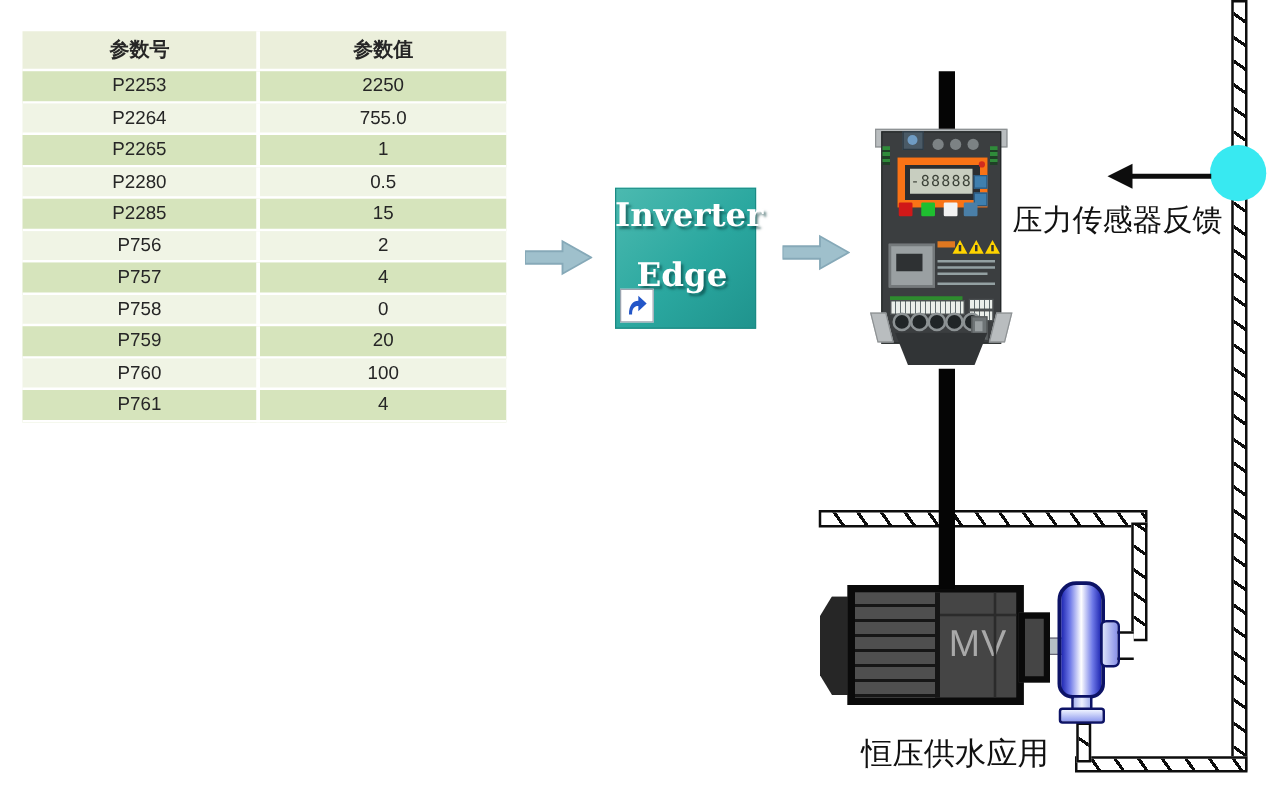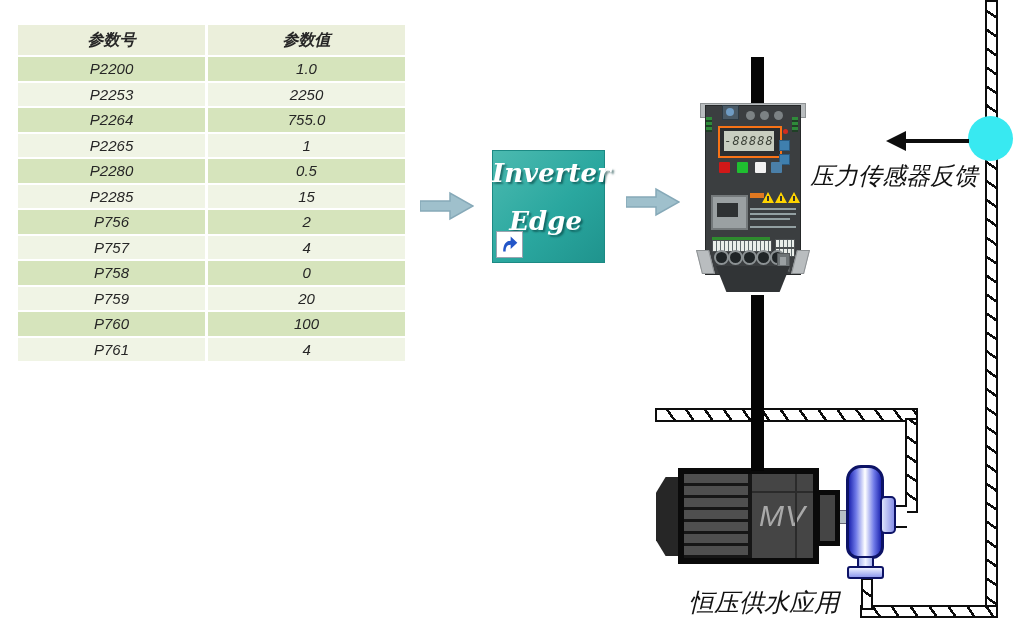--- a/index.html
+++ b/index.html
@@ -1,17 +1,17 @@
 <!DOCTYPE html>
 <html style="--table_green: #d6e4bc; --table_pale: #f0f4e5; --table_header: #ebefdb; --icon_teal: #2aa79f; --arrow_blue: #9fc0cc; --arrow_blue_edge: #86a9b8; --sensor_cyan: #38e9f1; --pump_blue: #1d25b0; --motor_gray: #454545; --warning_yellow: #ffd400;"><head>
 <meta charset="utf-8">
 <style>
   html,body{margin:0;padding:0;background:#fff;}
   .stage{position:relative;width:1026px;height:629px;background:#fff;overflow:hidden;
-         font-family:"Liberation Sans","DejaVu Sans",sans-serif;color:#1c1c1c;font-style:italic;}
+         font-family:"Liberation Sans","DejaVu Sans",sans-serif;color:#1c1c1c;}
 
   
   .param-table{position:absolute;left:18px;top:25px;width:387px;border-collapse:separate;border-spacing:0;}
   .param-table th{height:28px;background:var(--table_header,#ebefdb);font-size:16px;font-weight:600;color:#262626;
                   border-bottom:2px solid #fff;}
   .param-table td{height:21.5px;font-size:15px;text-align:center;color:#262626;border-bottom:2px solid #fff;}
   .param-table th:first-child,.param-table td:first-child{width:187px;border-right:3px solid #fff;}
   .param-table th:last-child,.param-table td:last-child{width:197px;}
   .param-table tbody tr:nth-child(odd) td{background:var(--table_green,#d6e4bc);}
   .param-table tbody tr:nth-child(even) td{background:var(--table_pale,#f0f4e5);}
@@ -41,21 +41,21 @@
 
   
   .drive{position:absolute;left:698px;top:100px;width:108px;height:202px;z-index:4;}
   .dr-flange{position:absolute;left:2px;top:3px;width:104px;height:13px;background:#b9bdbf;border:1px solid #8e9294;}
   .dr-screw{position:absolute;width:7px;height:7px;border-radius:50%;background:#878b8d;border:1px solid #6d7173;}
   .dr-body{position:absolute;left:7px;top:5px;width:94px;height:168px;background:#3b3e40;border:1px solid #252829;}
   .dr-knob{position:absolute;left:24px;top:5px;width:15px;height:13px;background:#4a5a66;border:1px solid #2c3a44;}
   .dr-knob:after{content:"";position:absolute;left:3px;top:2px;width:8px;height:8px;border-radius:50%;background:#6f9cc4;}
   .dr-vent{position:absolute;top:11px;width:9px;height:9px;border-radius:50%;background:#7c8284;}
   .dr-pins{position:absolute;width:6px;height:15px;background:repeating-linear-gradient(180deg,#2f8b3a 0 3px,#1f4026 3px 5px);}
-  .dr-lcd-frame{position:absolute;left:20px;top:26px;width:60px;height:28px;background:#2b2e30;border:2px solid #f97316;}
+  .dr-lcd-frame{position:absolute;left:20px;top:26px;width:60px;height:28px;background:#2b2e30;border:6px solid #f97316;}
   .dr-lcd{position:absolute;left:4px;top:3px;width:50px;height:20px;background:#c8cec0;
           font-family:"DejaVu Sans Mono","Liberation Mono",monospace;font-size:12px;line-height:20px;
           text-align:center;color:#3c4238;letter-spacing:1px;}
   .dr-reddot{position:absolute;left:85px;top:29px;width:5px;height:5px;border-radius:50%;background:#d22b1e;}
   .dr-minibtn{position:absolute;left:81px;width:9px;height:9px;background:#3f7fae;border:1px solid #2a5a80;}
   .dr-btn{position:absolute;top:62px;width:11px;height:11px;border-radius:1px;}
   .dr-win{position:absolute;left:13px;top:95px;width:33px;height:31px;background:#9aa0a2;border:2px solid #74797b;}
   .dr-win:after{content:"";position:absolute;left:4px;top:6px;width:21px;height:14px;background:#2e3133;}
   .dr-orange{position:absolute;left:52px;top:93px;width:14px;height:5px;background:#e07820;}
   .warn-tri{position:absolute;width:0;height:0;border-left:6px solid transparent;border-right:6px solid transparent;
@@ -110,24 +110,20 @@
 <div class="stage">
 
   <table class="param-table">
     <thead>
       <tr>
         <th>参数号</th>
         <th>参数值</th>
       </tr>
     </thead>
     <tbody>
-      <tr>
-          <td>P2200</td>
-          <td>1.0</td>
-        </tr>
       <tr>
           <td>P2253</td>
           <td>2250</td>
         </tr>
       <tr>
           <td>P2264</td>
           <td>755.0</td>
         </tr>
       <tr>
           <td>P2265</td>

